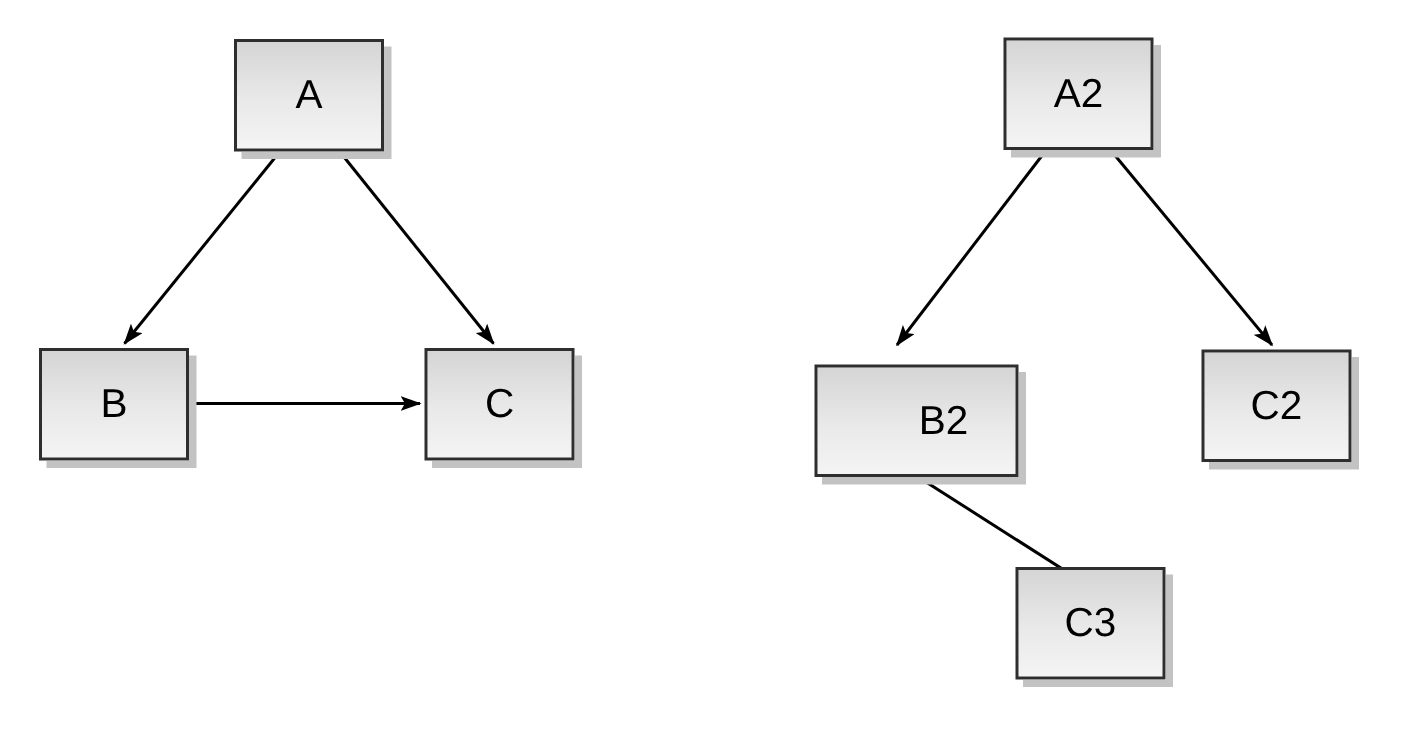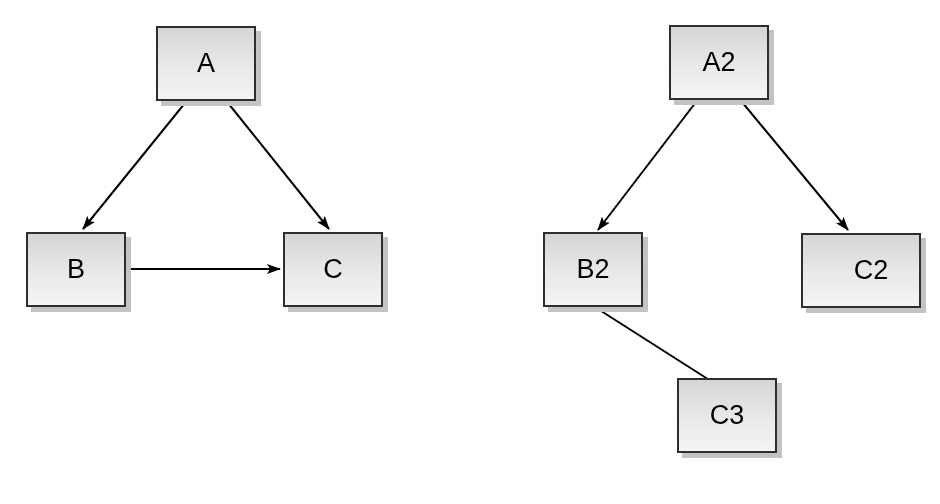--- a/index.html
+++ b/index.html
@@ -38,22 +38,22 @@
     font-size: 27px;
     color: #000000;
     line-height: 1;
     user-select: none;
   }
   
   .pos-a  { left: 156px; top: 26px;  }
   .pos-b  { left: 26px;  top: 232px; }
   .pos-c  { left: 283px; top: 232px; }
   .pos-a2 { left: 669px; top: 25px;  }
-  .pos-b2 { left: 543px; top: 232px; }
-  .pos-c2 { left: 801px; top: 233px; padding-left: 20px; }
+  .pos-b2 { left: 543px; top: 243px; padding-left: 36px; }
+  .pos-c2 { left: 801px; top: 233px; }
   .pos-c3 { left: 677px; top: 378px; }
   .edge {
     stroke: #000000;
     stroke-width: 2;
   }
 </style>
 </head>
 <body>
 
 <div class="canvas">

